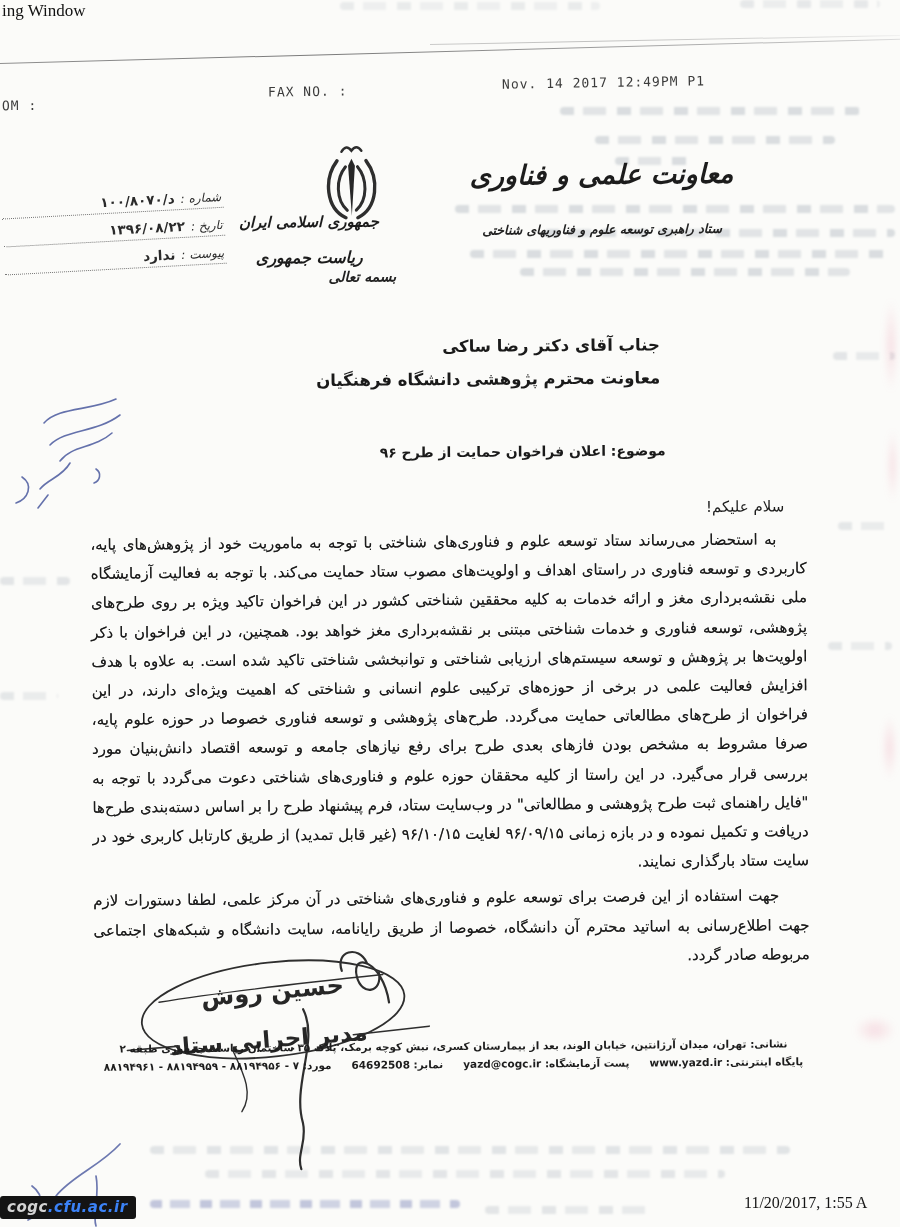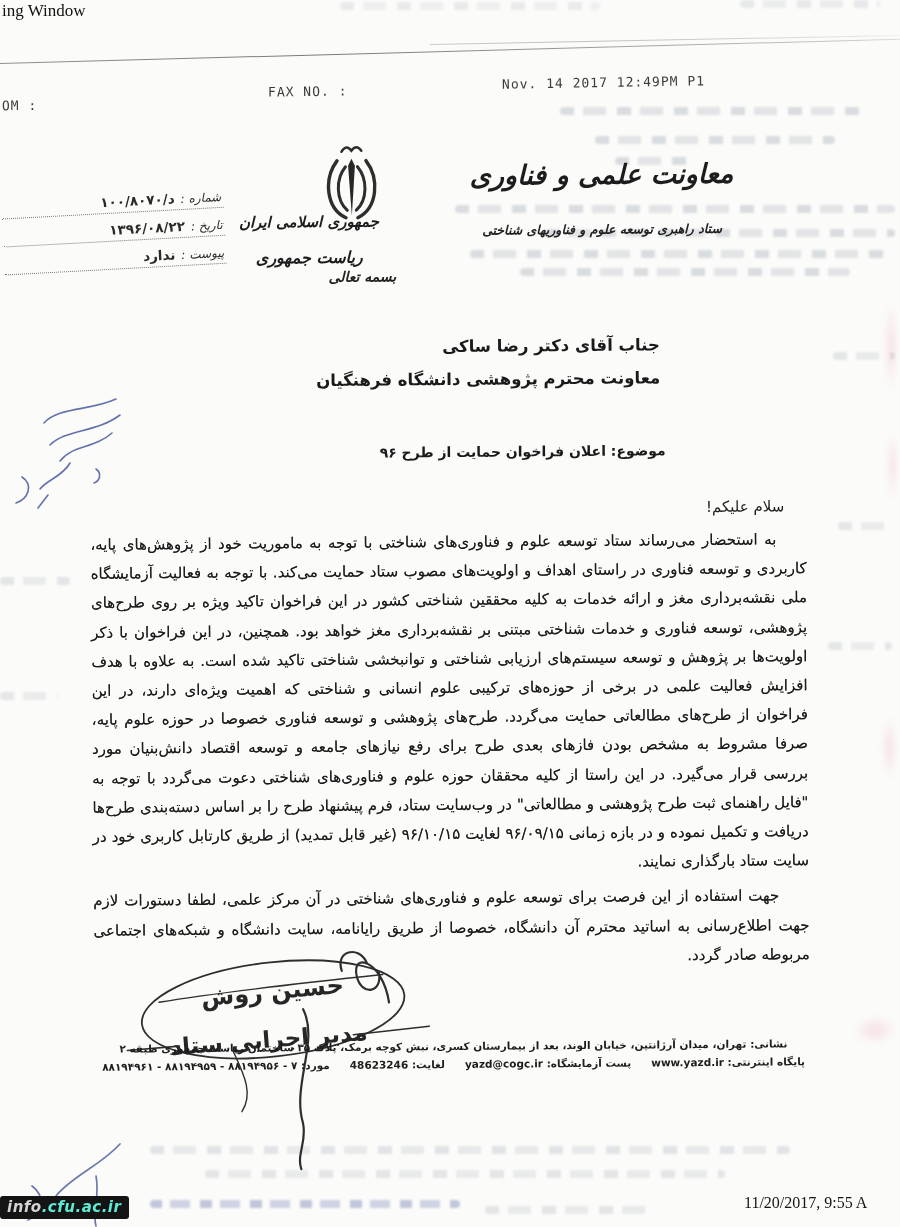--- a/index.html
+++ b/index.html
@@ -40,21 +40,21 @@
   .blueink{stroke:#49589d;fill:none;stroke-linecap:round;}
   .stamp-text{font-family:"DejaVu Sans", sans-serif;font-weight:bold;fill:#262626;}
   
   .bl{height:8px;border-radius:4px;filter:blur(1.2px);opacity:.42;
       background:repeating-linear-gradient(90deg,rgba(118,132,148,.6) 0 14px,transparent 14px 23px,rgba(118,132,148,.45) 23px 46px,transparent 46px 57px);}
   .bl-blue{background:repeating-linear-gradient(90deg,rgba(92,104,168,.65) 0 12px,transparent 12px 20px,rgba(92,104,168,.5) 20px 40px,transparent 40px 50px);opacity:.55;}
   .pink{border-radius:50%;filter:blur(3px);background:radial-gradient(closest-side,rgba(233,120,150,.22),rgba(233,120,150,0));}
   
   .wm{background:#141414;border-radius:3px;padding:2px 8px 3px 7px;font-style:italic;font-weight:bold;font-size:15px;letter-spacing:.5px;white-space:nowrap;}
   .wm .site{color:#d3d3d3;}
-  .wm .dom{color:#5eead4;font-style:italic;}
+  .wm .dom{color:#3b82f6;font-style:italic;}
   .dtstamp{font-family:"Liberation Serif", serif;font-size:16px;color:#151515;white-space:nowrap;}
 </style>
 </head>
 <body>
 
 <div class="abs win-title" style="left:2px;top:1px;">ing Window</div>
 
 <div class="abs bl" style="left:340px;top:2px;width:260px;opacity:.22;"></div>
 <div class="abs bl" style="left:740px;top:0px;width:140px;opacity:.25;"></div>
 
@@ -153,22 +153,22 @@
   <div class="abs footer-contacts" style="left:55px;top:1058px;width:790px;">
     <span>
       <span>پایگاه اینترنتی:</span>
       <span class="ltr">www.yazd.ir</span>
     </span>
     <span>
       <span>پست آزمایشگاه:</span>
       <span class="ltr">yazd@cogc.ir</span>
     </span>
     <span>
-      <span>لغایت:</span>
-      <span>48623246</span>
+      <span>نمابر:</span>
+      <span>64692508</span>
     </span>
     <span>
       <span>مورد:</span>
       <span>۷ - ۸۸۱۹۴۹۵۶ - ۸۸۱۹۴۹۵۹ - ۸۸۱۹۴۹۶۱</span>
     </span>
   </div>
 </div>
 
 <svg class="abs" style="left:4px;top:385px;" width="135" height="125" viewBox="0 0 135 125">
   <path class="blueink" stroke-width="1.6" opacity=".85" d="M112,14 C86,26 54,22 40,38"></path>
@@ -181,16 +181,16 @@
 </svg>
 
 <svg class="abs" style="left:0px;top:1138px;" width="140" height="89" viewBox="0 0 140 89">
   <path class="blueink" stroke-width="1.7" opacity=".8" d="M120,6 C100,28 72,38 56,58"></path>
   <path class="blueink" stroke-width="1.7" opacity=".8" d="M32,48 C46,58 42,76 28,82"></path>
   <path class="blueink" stroke-width="1.7" opacity=".8" d="M96,38 C100,58 92,76 96,88"></path>
   <path class="blueink" stroke-width="1.7" opacity=".8" d="M8,70 l20,-7"></path>
 </svg>
 
 <div class="abs wm" style="left:0px;top:1196px;">
-  <span class="site">info</span><span class="dom">.cfu.ac.ir</span>
+  <span class="site">cogc</span><span class="dom">.cfu.ac.ir</span>
 </div>
 
-<div class="abs dtstamp" style="left:744px;top:1194px;">11/20/2017, 9:55 A</div>
+<div class="abs dtstamp" style="left:744px;top:1194px;">11/20/2017, 1:55 A</div>
 
 </body></html>

